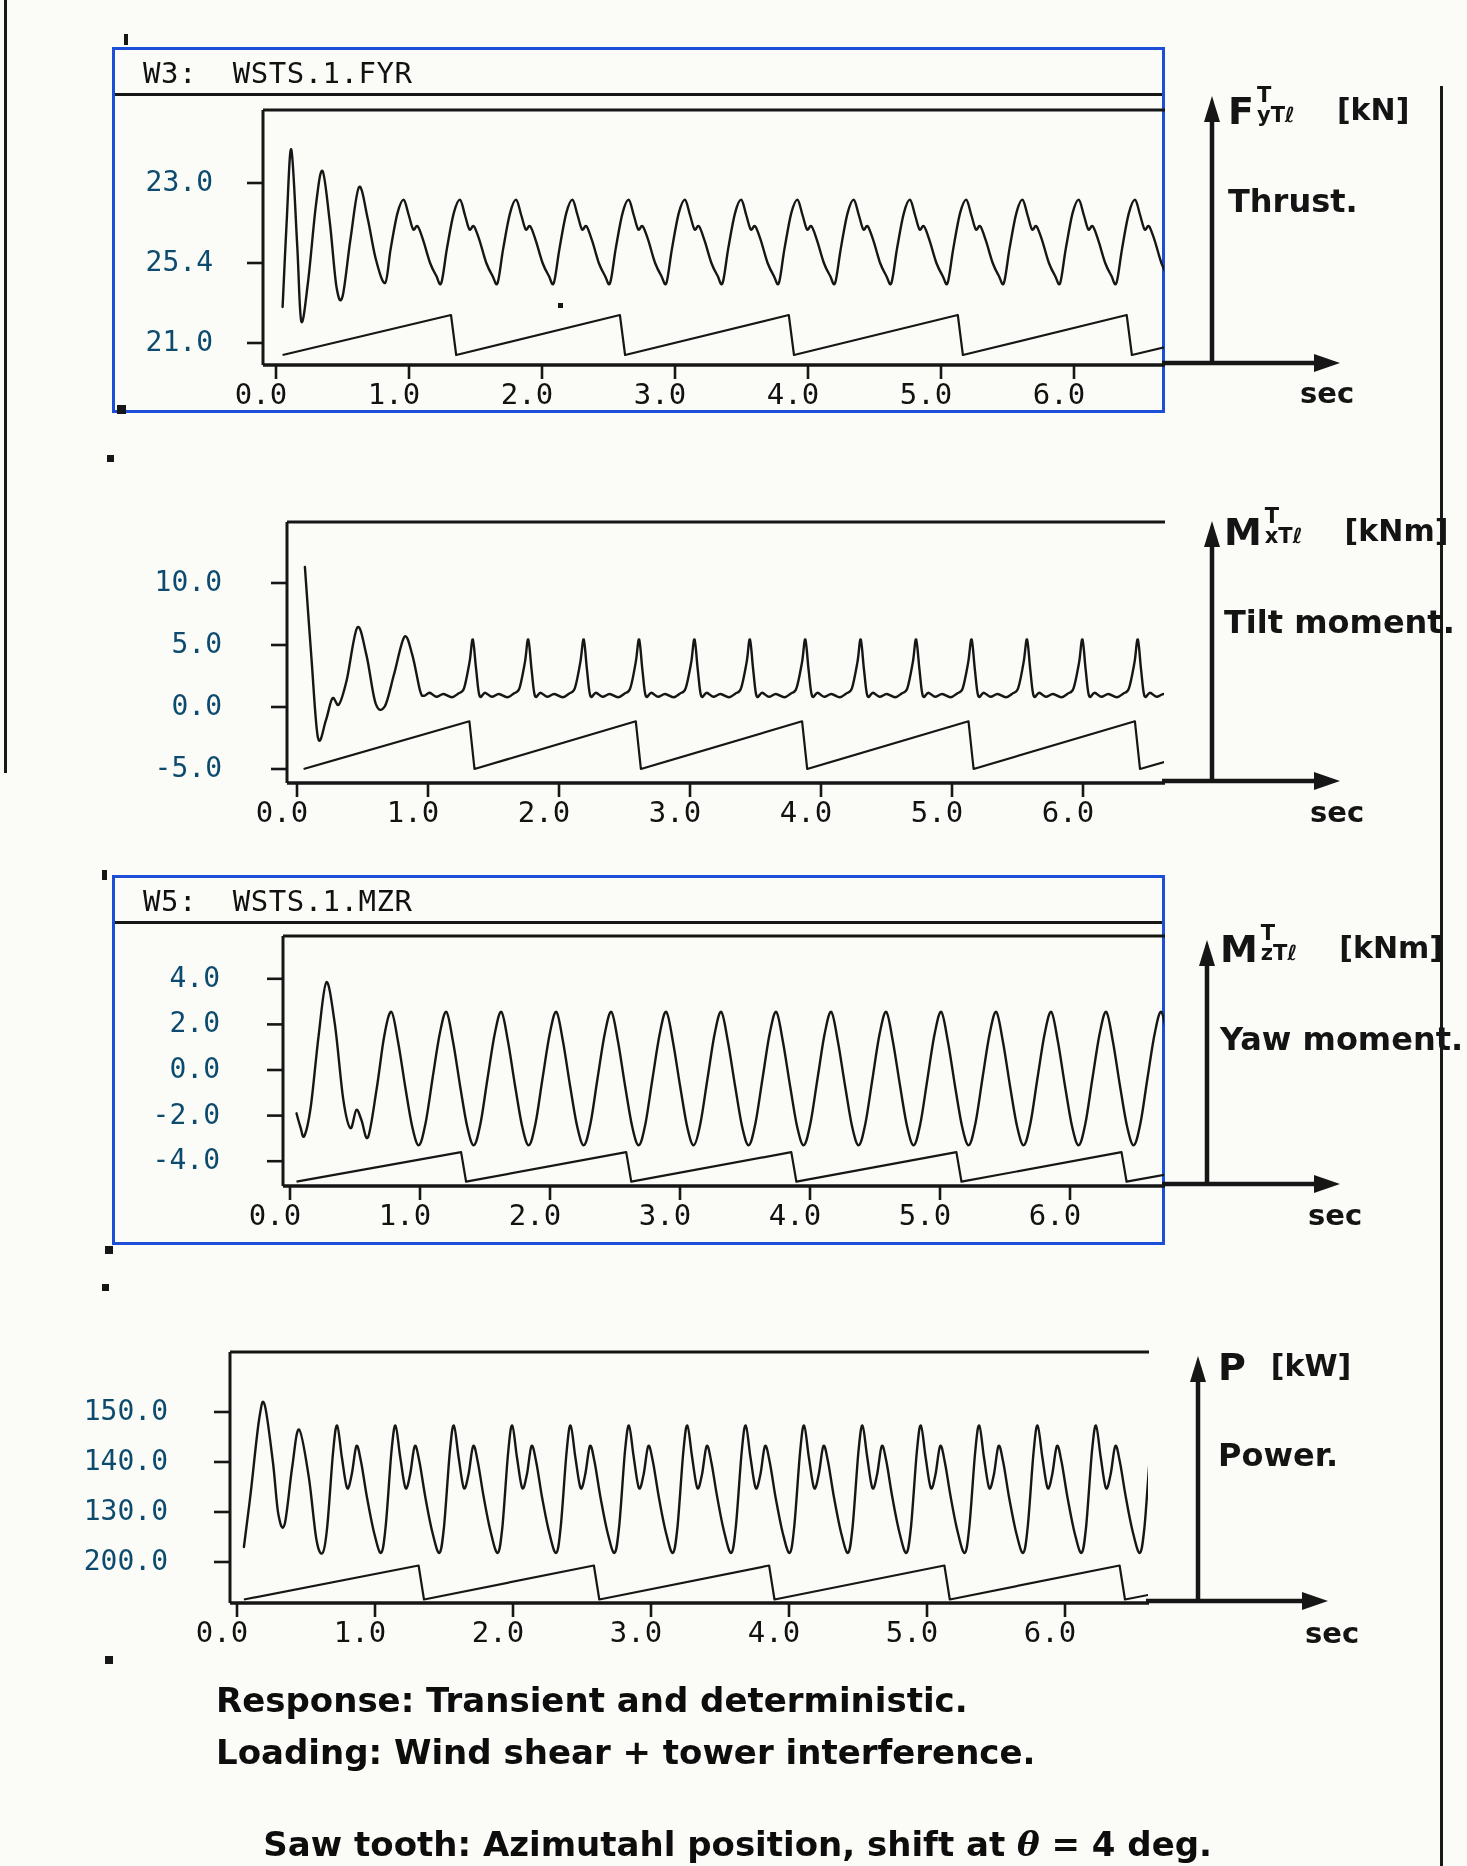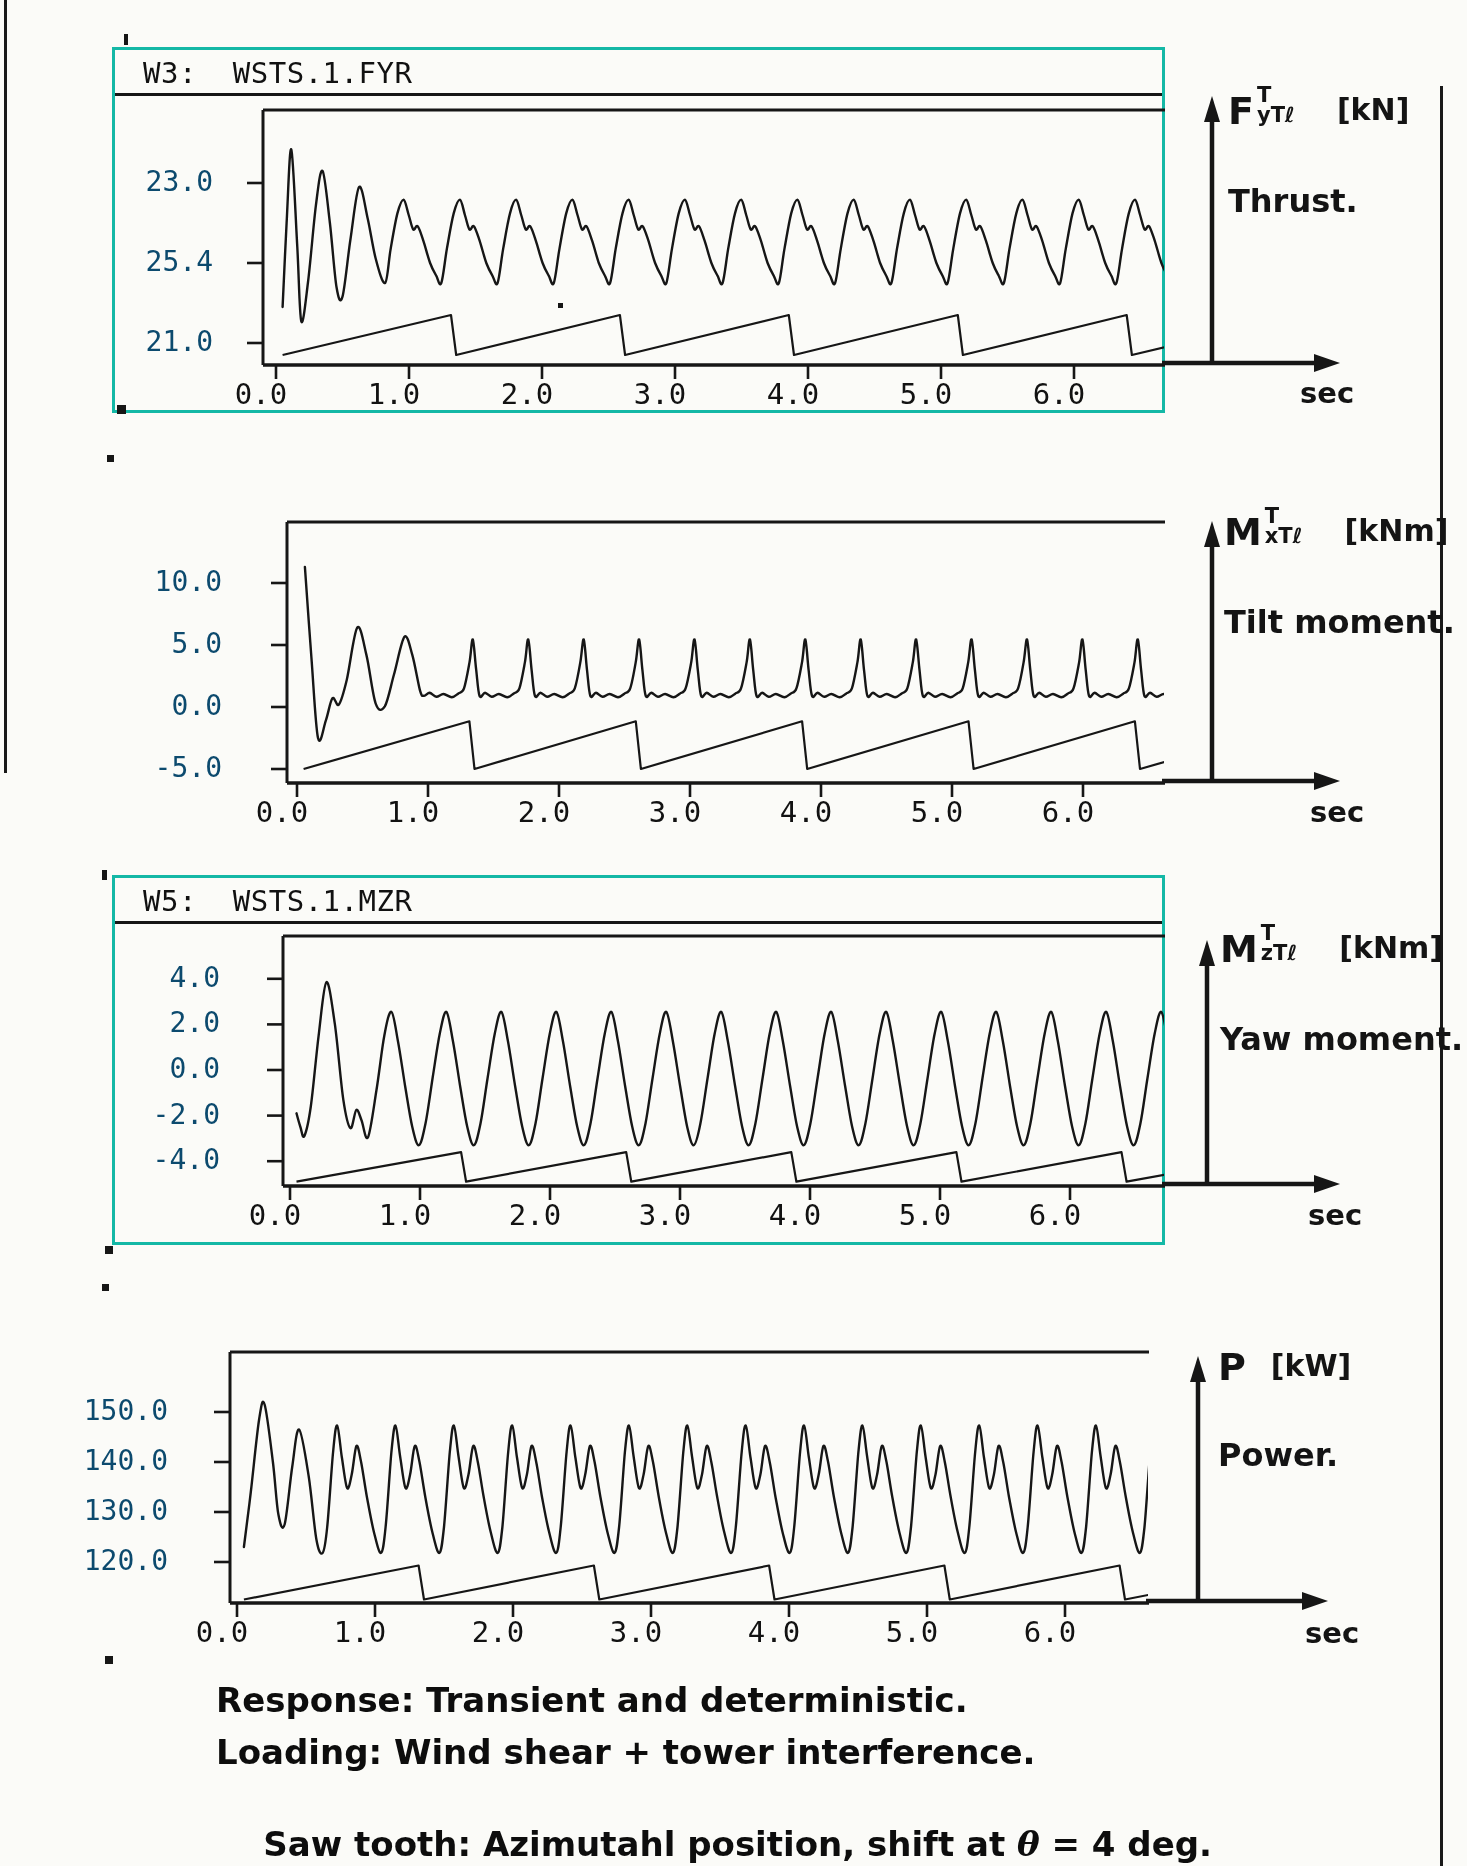--- a/index.html
+++ b/index.html
@@ -1,19 +1,19 @@
 <!DOCTYPE html>
 <html><head>
 <meta charset="utf-8">
 <style>
   html,body{margin:0;padding:0;background:#e8e8e4;}
   .page{position:relative;width:1467px;height:1866px;background:#fbfbf8;overflow:hidden;
         font-family:"DejaVu Sans",sans-serif;color:#141414;}
   .page-border{position:absolute;background:#191919;}
-  .panel{position:absolute;border:3px solid #14b8a6;box-sizing:border-box;background:transparent;}
+  .panel{position:absolute;border:3px solid #1d4ed8;box-sizing:border-box;background:transparent;}
   .titlebar{position:absolute;left:0;right:0;top:0;height:43px;border-bottom:3px solid #161616;}
   .window-title{position:absolute;left:28px;top:6px;font-family:"DejaVu Sans Mono",monospace;
         font-size:29px;letter-spacing:0.5px;white-space:pre;color:#111;}
   .ytick-label{position:absolute;width:140px;text-align:right;font-family:"DejaVu Sans Mono",monospace;
         font-size:28px;color:#0c4a6e;}
   .xtick-label{position:absolute;width:90px;text-align:center;font-family:"DejaVu Sans Mono",monospace;
         font-size:29px;color:#121212;}
   svg.overlay{position:absolute;left:0;top:0;}
   .annot{position:absolute;}
   .sym-row{display:flex;align-items:flex-start;line-height:1;}
@@ -241,21 +241,21 @@
     <span class="xtick-label" style="left: 230px; top: 1198px;">0.0</span>
     <span class="xtick-label" style="left: 360px; top: 1198px;">1.0</span>
     <span class="xtick-label" style="left: 490px; top: 1198px;">2.0</span>
     <span class="xtick-label" style="left: 620px; top: 1198px;">3.0</span>
     <span class="xtick-label" style="left: 750px; top: 1198px;">4.0</span>
     <span class="xtick-label" style="left: 880px; top: 1198px;">5.0</span>
     <span class="xtick-label" style="left: 1010px; top: 1198px;">6.0</span>
     <span class="ytick-label" style="left: 28px; top: 1394px;">150.0</span>
     <span class="ytick-label" style="left: 28px; top: 1444px;">140.0</span>
     <span class="ytick-label" style="left: 28px; top: 1494px;">130.0</span>
-    <span class="ytick-label" style="left: 28px; top: 1544px;">120.0</span>
+    <span class="ytick-label" style="left: 28px; top: 1544px;">200.0</span>
     <span class="xtick-label" style="left: 177px; top: 1615px;">0.0</span>
     <span class="xtick-label" style="left: 315px; top: 1615px;">1.0</span>
     <span class="xtick-label" style="left: 453px; top: 1615px;">2.0</span>
     <span class="xtick-label" style="left: 591px; top: 1615px;">3.0</span>
     <span class="xtick-label" style="left: 729px; top: 1615px;">4.0</span>
     <span class="xtick-label" style="left: 867px; top: 1615px;">5.0</span>
     <span class="xtick-label" style="left: 1005px; top: 1615px;">6.0</span>
   </div>
 
 </body></html>

